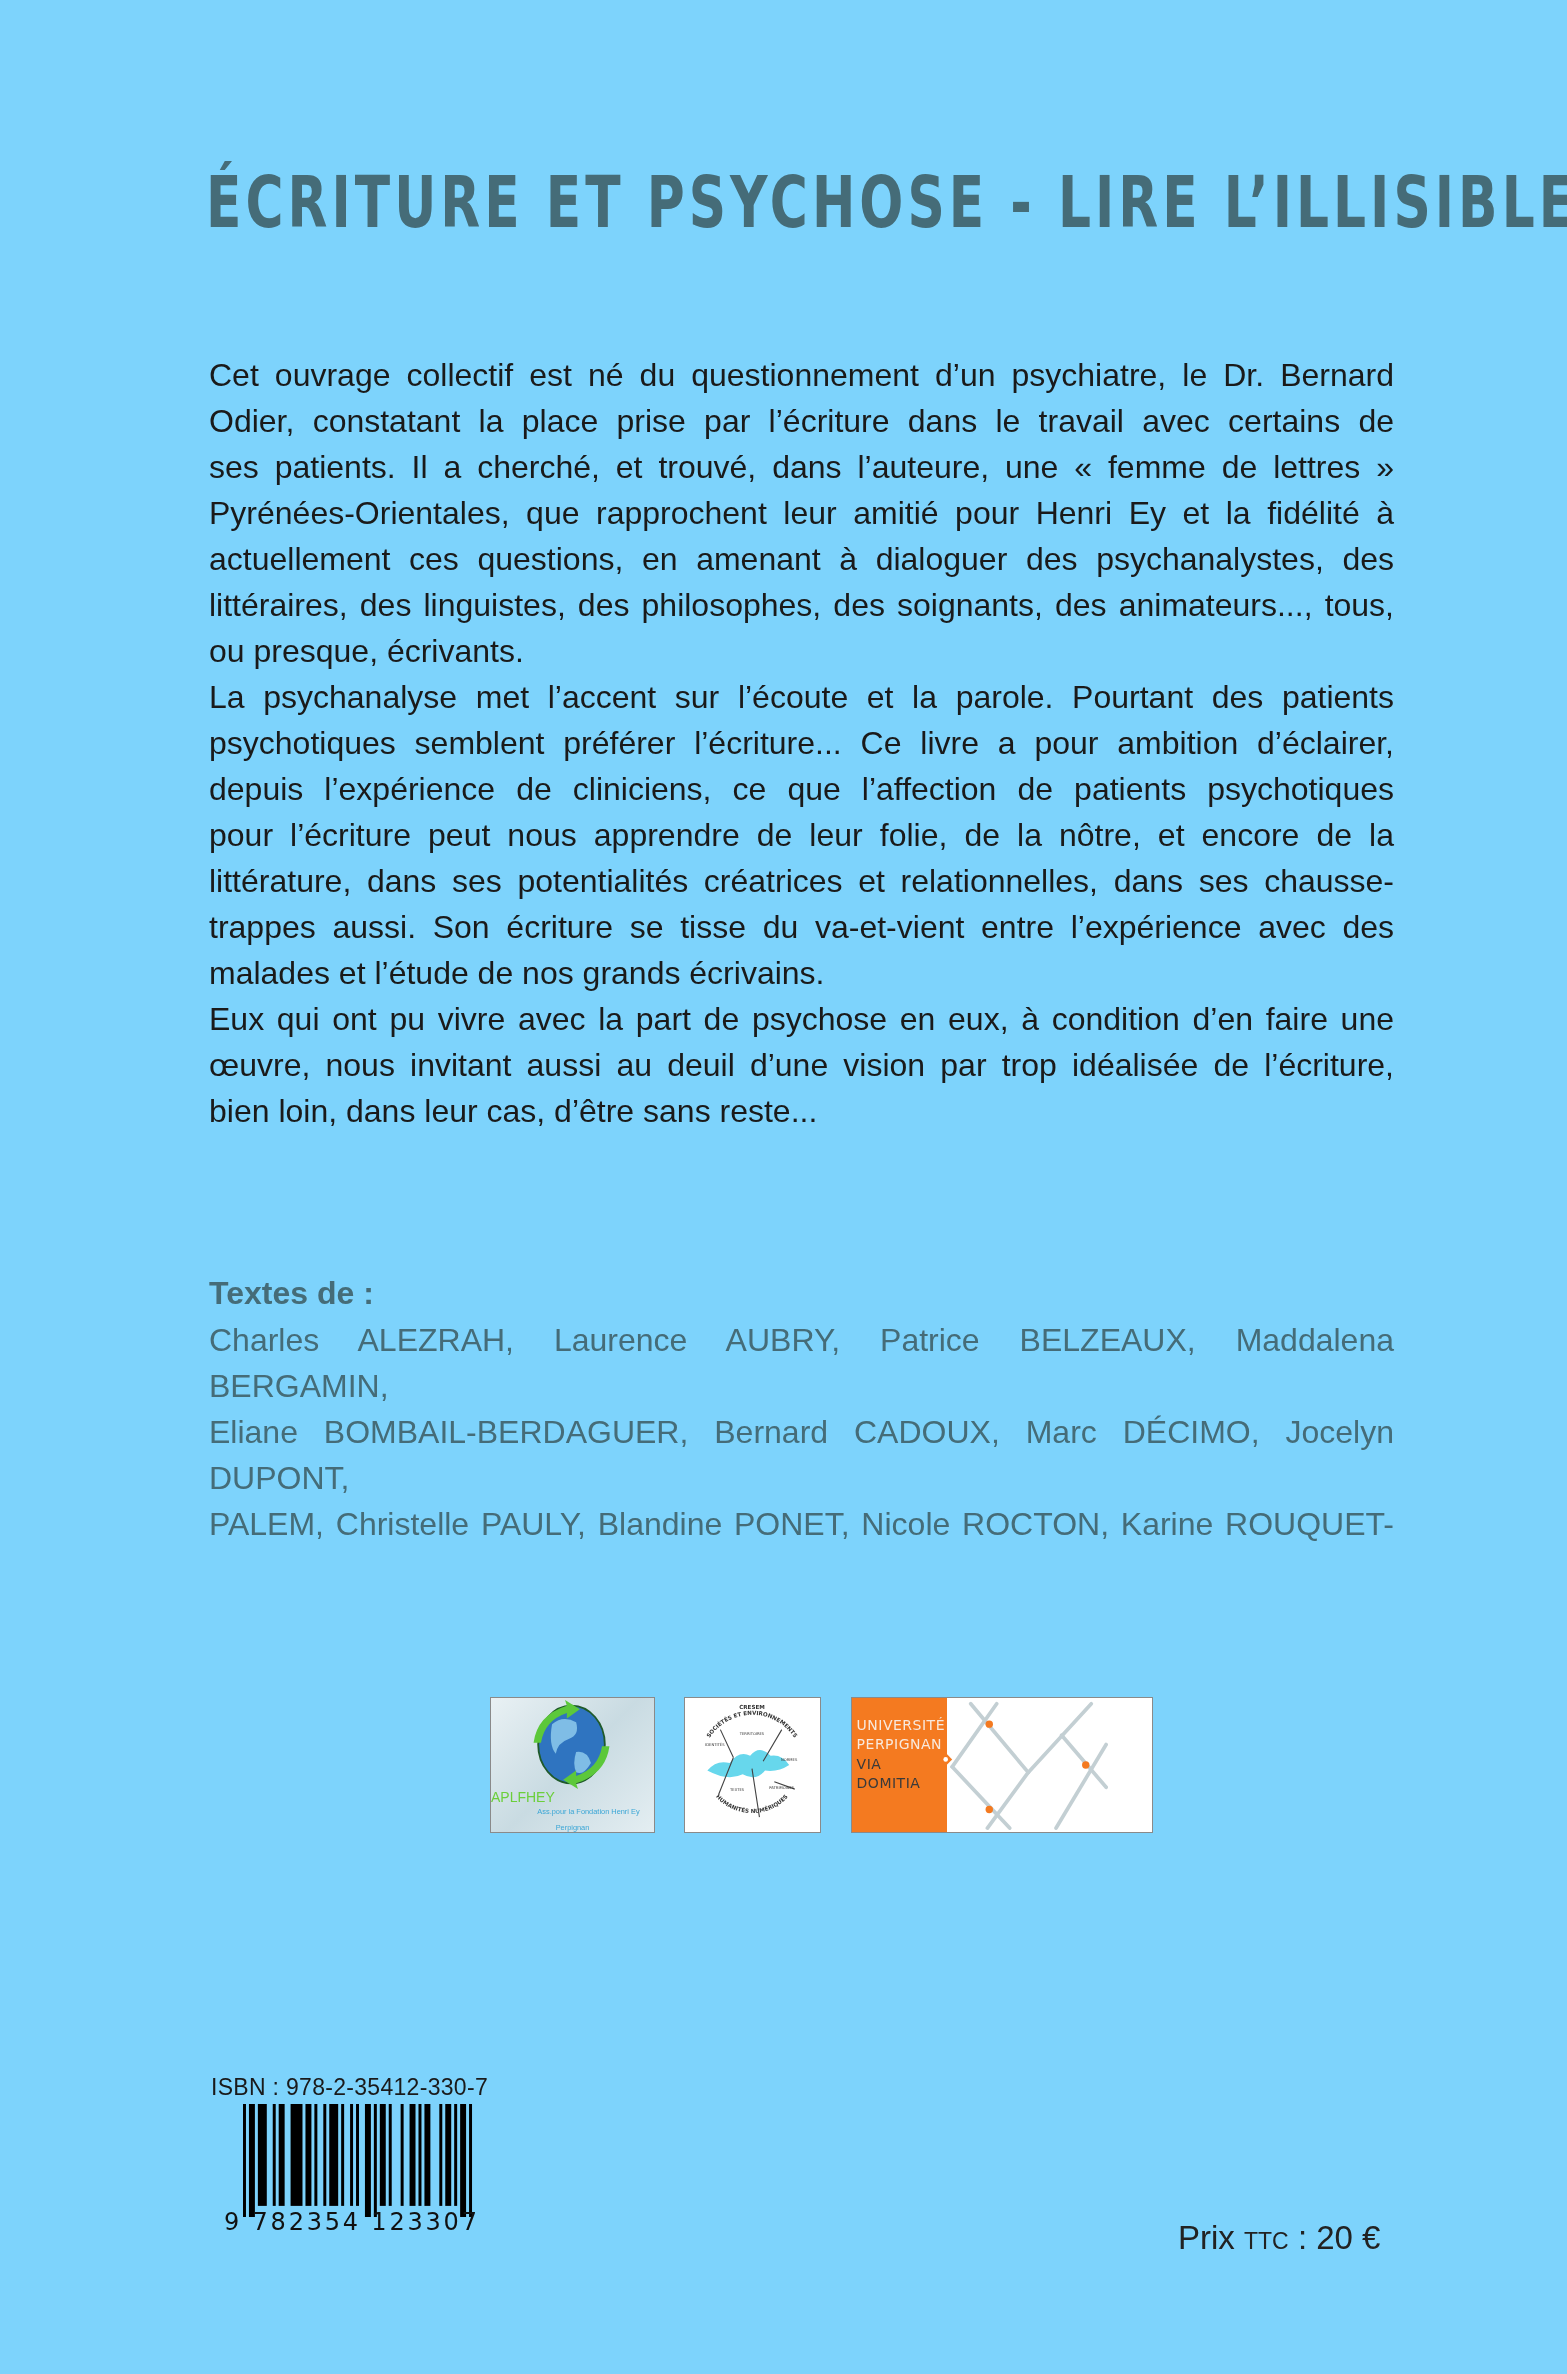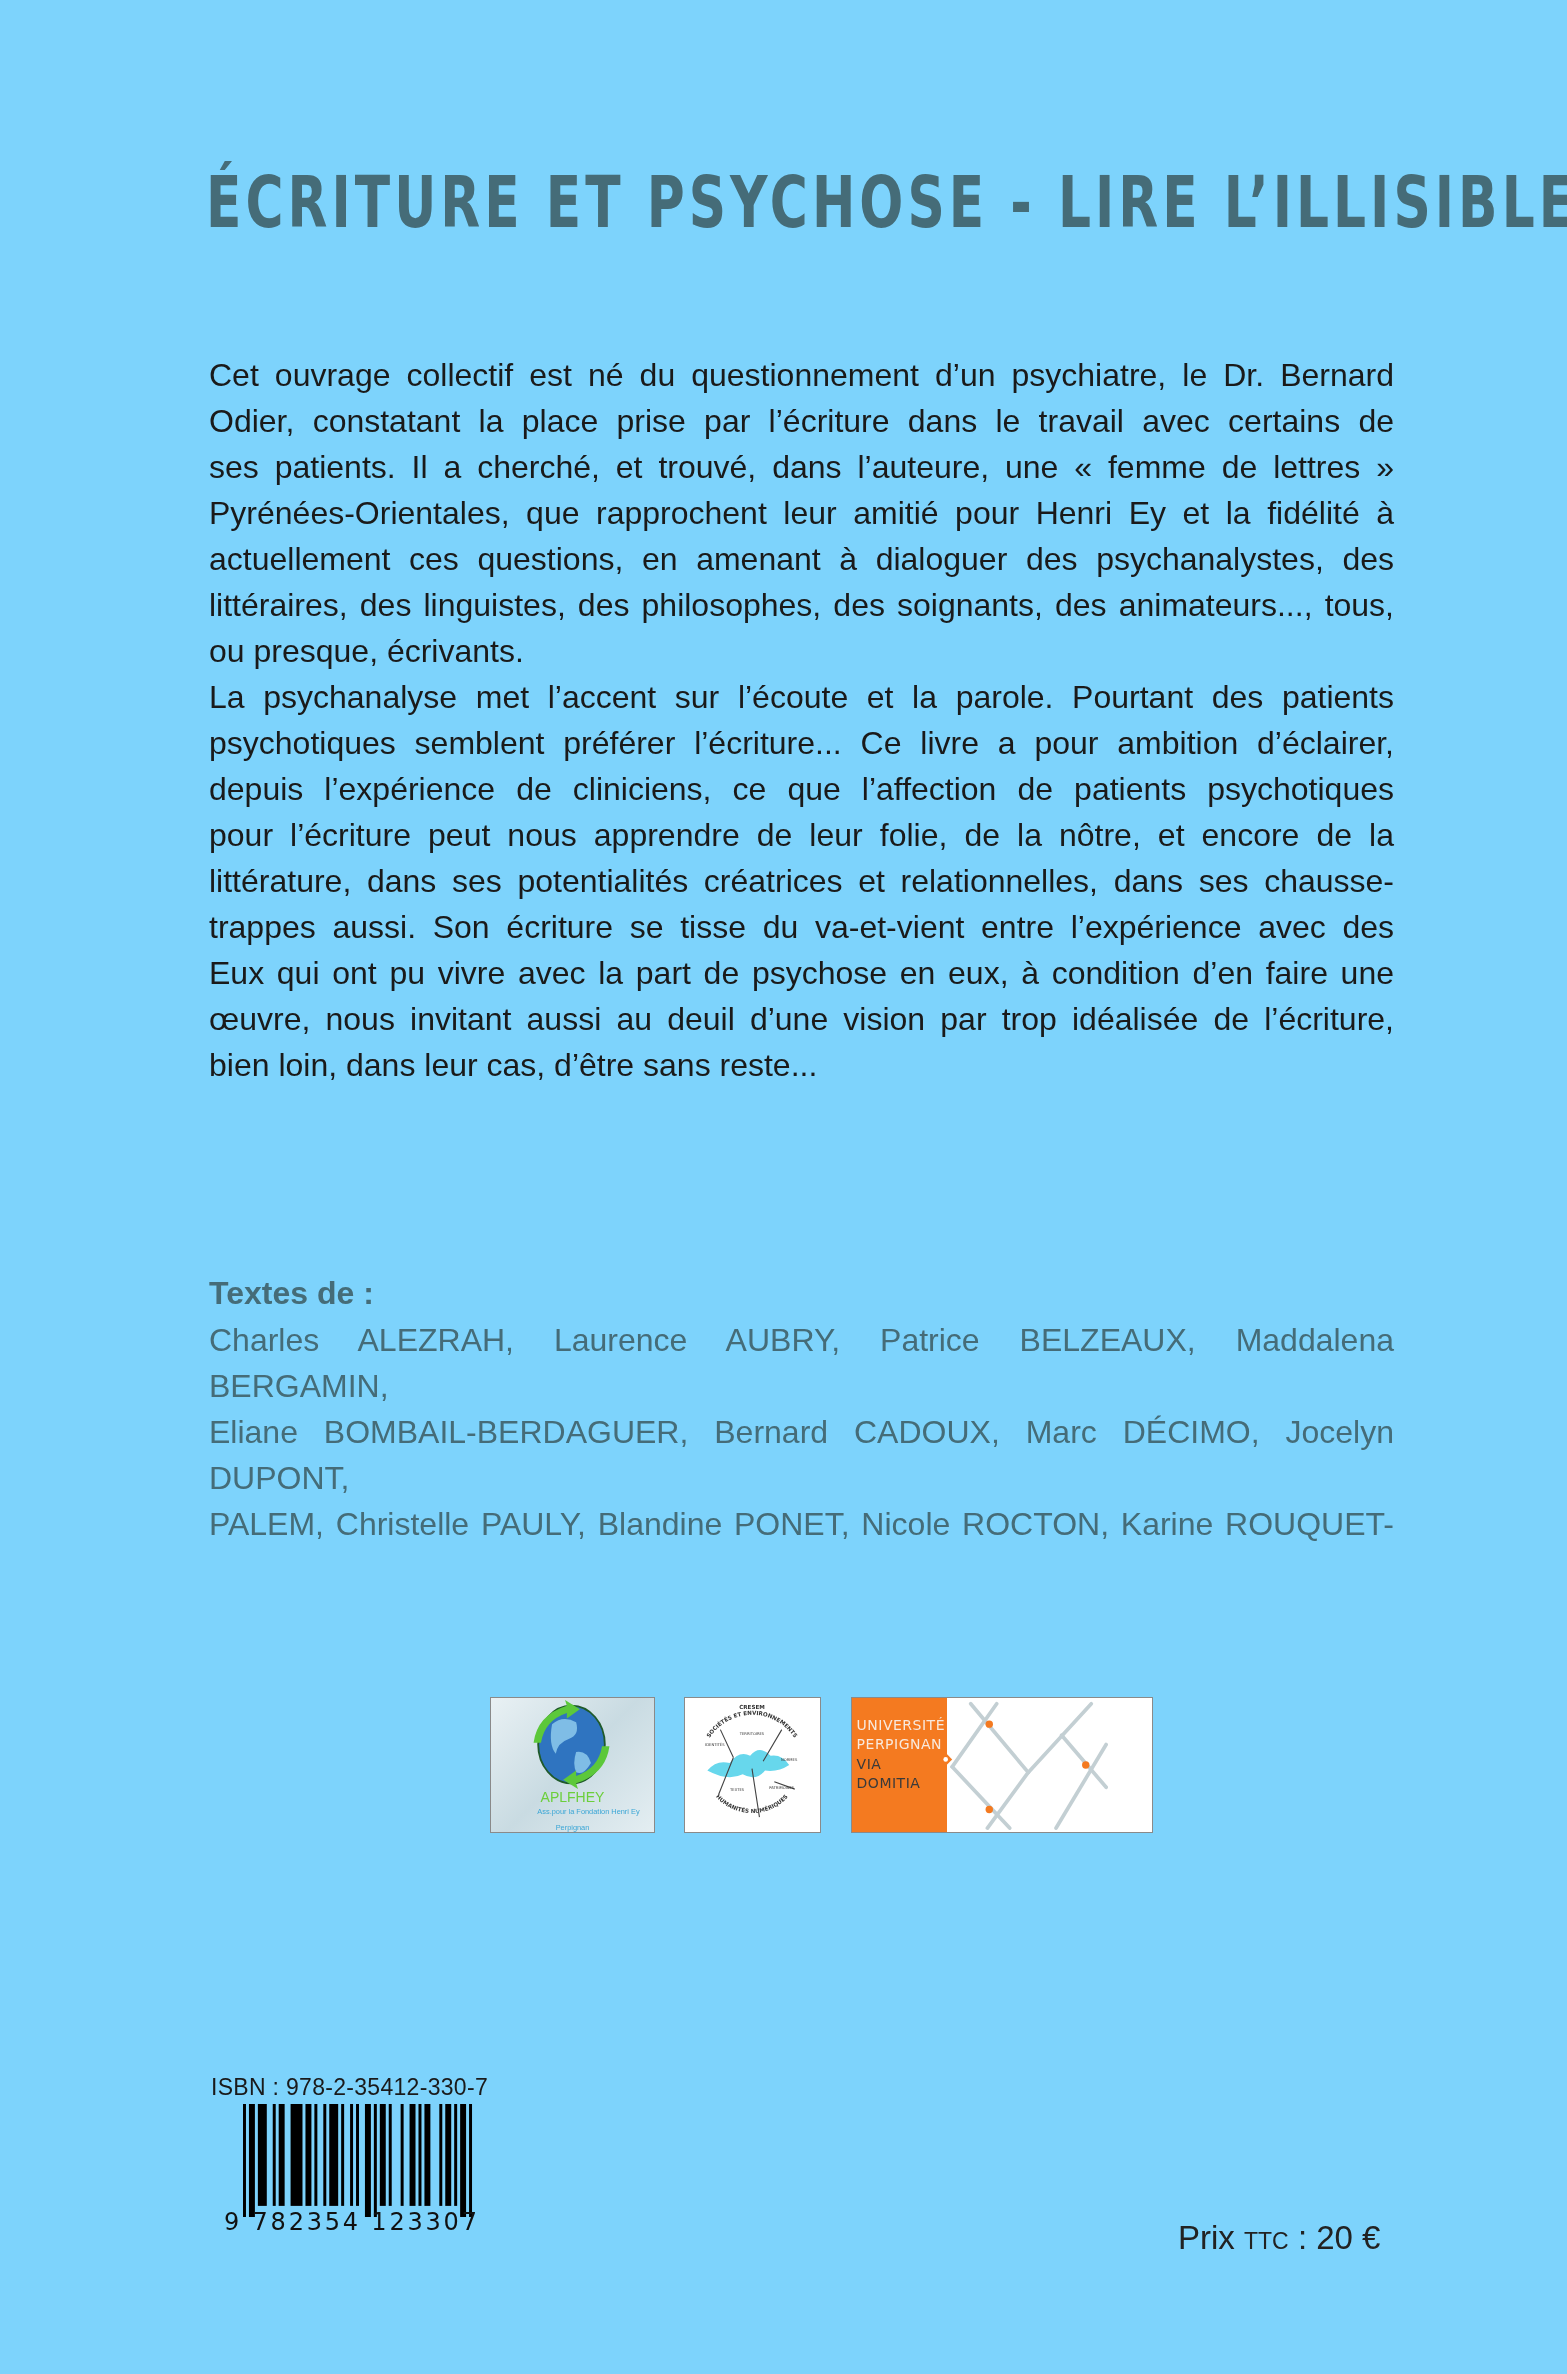--- a/index.html
+++ b/index.html
@@ -34,21 +34,21 @@
     }
     .authors .line { display: block; text-align: justify; text-align-last: justify; }
     .authors .line.last { text-align-last: left; }
 
     .logo { position: absolute; border: 1.9px solid #8a8a8a; box-sizing: border-box; overflow: hidden; }
     .logo-aplfhey { left: 490px; top: 1697px; width: 165px; height: 136px;
       background: linear-gradient(135deg, #e9f1f4 0%, #c9dbe2 50%, #e4eef2 100%); }
     .logo-cresem { left: 684px; top: 1697px; width: 137px; height: 136px; background: #fff; }
     .logo-upvd { left: 851px; top: 1697px; width: 302px; height: 136px; background: #fff; }
 
-    .aplfhey-name { position: absolute; left: 0; right: 0; top: 91px; text-align: center;
+    .aplfhey-name { position: absolute; left: 0; right: 0; top: 91px; text-align: left;
       font-family: "Liberation Sans", sans-serif; font-size: 14px; color: #6ccf3b; }
     .aplfhey-sub { position: absolute; left: 0; right: 0; top: 109px; text-align: center;
       font-family: "Liberation Sans", sans-serif; font-size: 7.4px; color: #3aa6d6; padding-left: 32px; }
     .aplfhey-city { position: absolute; left: 0; right: 0; top: 125px; text-align: center;
       font-family: "Liberation Sans", sans-serif; font-size: 7.4px; color: #3aa6d6; }
 
     .upvd-orange { position: absolute; left: 0; top: 0; width: 95px; height: 134px; background: #f47a20; }
     .upvd-text { position: absolute; left: 4.6px; top: 17.6px; font-family: "DejaVu Sans", sans-serif;
       font-size: 14px; line-height: 19.5px; letter-spacing: 0.5px; }
     .upvd-text .w { color: #f8e9dd; display: block; }
@@ -78,20 +78,21 @@
     <span class="line">Pyrénées-Orientales, que rapprochent leur amitié pour Henri Ey et la fidélité à</span>
     <span class="line">actuellement ces questions, en amenant à dialoguer des psychanalystes, des</span>
     <span class="line">littéraires, des linguistes, des philosophes, des soignants, des animateurs..., tous,</span>
     <span class="line last">ou presque, écrivants.</span>
     <span class="line">La psychanalyse met l’accent sur l’écoute et la parole. Pourtant des patients</span>
     <span class="line">psychotiques semblent préférer l’écriture... Ce livre a pour ambition d’éclairer,</span>
     <span class="line">depuis l’expérience de cliniciens, ce que l’affection de patients psychotiques</span>
     <span class="line">pour l’écriture peut nous apprendre de leur folie, de la nôtre, et encore de la</span>
     <span class="line">littérature, dans ses potentialités créatrices et relationnelles, dans ses chausse-</span>
     <span class="line">trappes aussi. Son écriture se tisse du va-et-vient entre l’expérience avec des</span>
+    <span class="line last">malades et l’étude de nos grands écrivains.</span>
     <span class="line">Eux qui ont pu vivre avec la part de psychose en eux, à condition d’en faire une</span>
     <span class="line">œuvre, nous invitant aussi au deuil d’une vision par trop idéalisée de l’écriture,</span>
     <span class="line last">bien loin, dans leur cas, d’être sans reste...</span>
   </div>
 
   <div class="authors-heading">Textes de :</div>
   <div class="authors">
     <span class="line">Charles ALEZRAH, Laurence AUBRY, Patrice BELZEAUX, Maddalena BERGAMIN,</span>
     <span class="line">Eliane BOMBAIL-BERDAGUER, Bernard CADOUX, Marc DÉCIMO, Jocelyn DUPONT,</span>
     <span class="line">PALEM, Christelle PAULY, Blandine PONET, Nicole ROCTON, Karine ROUQUET-</span>

